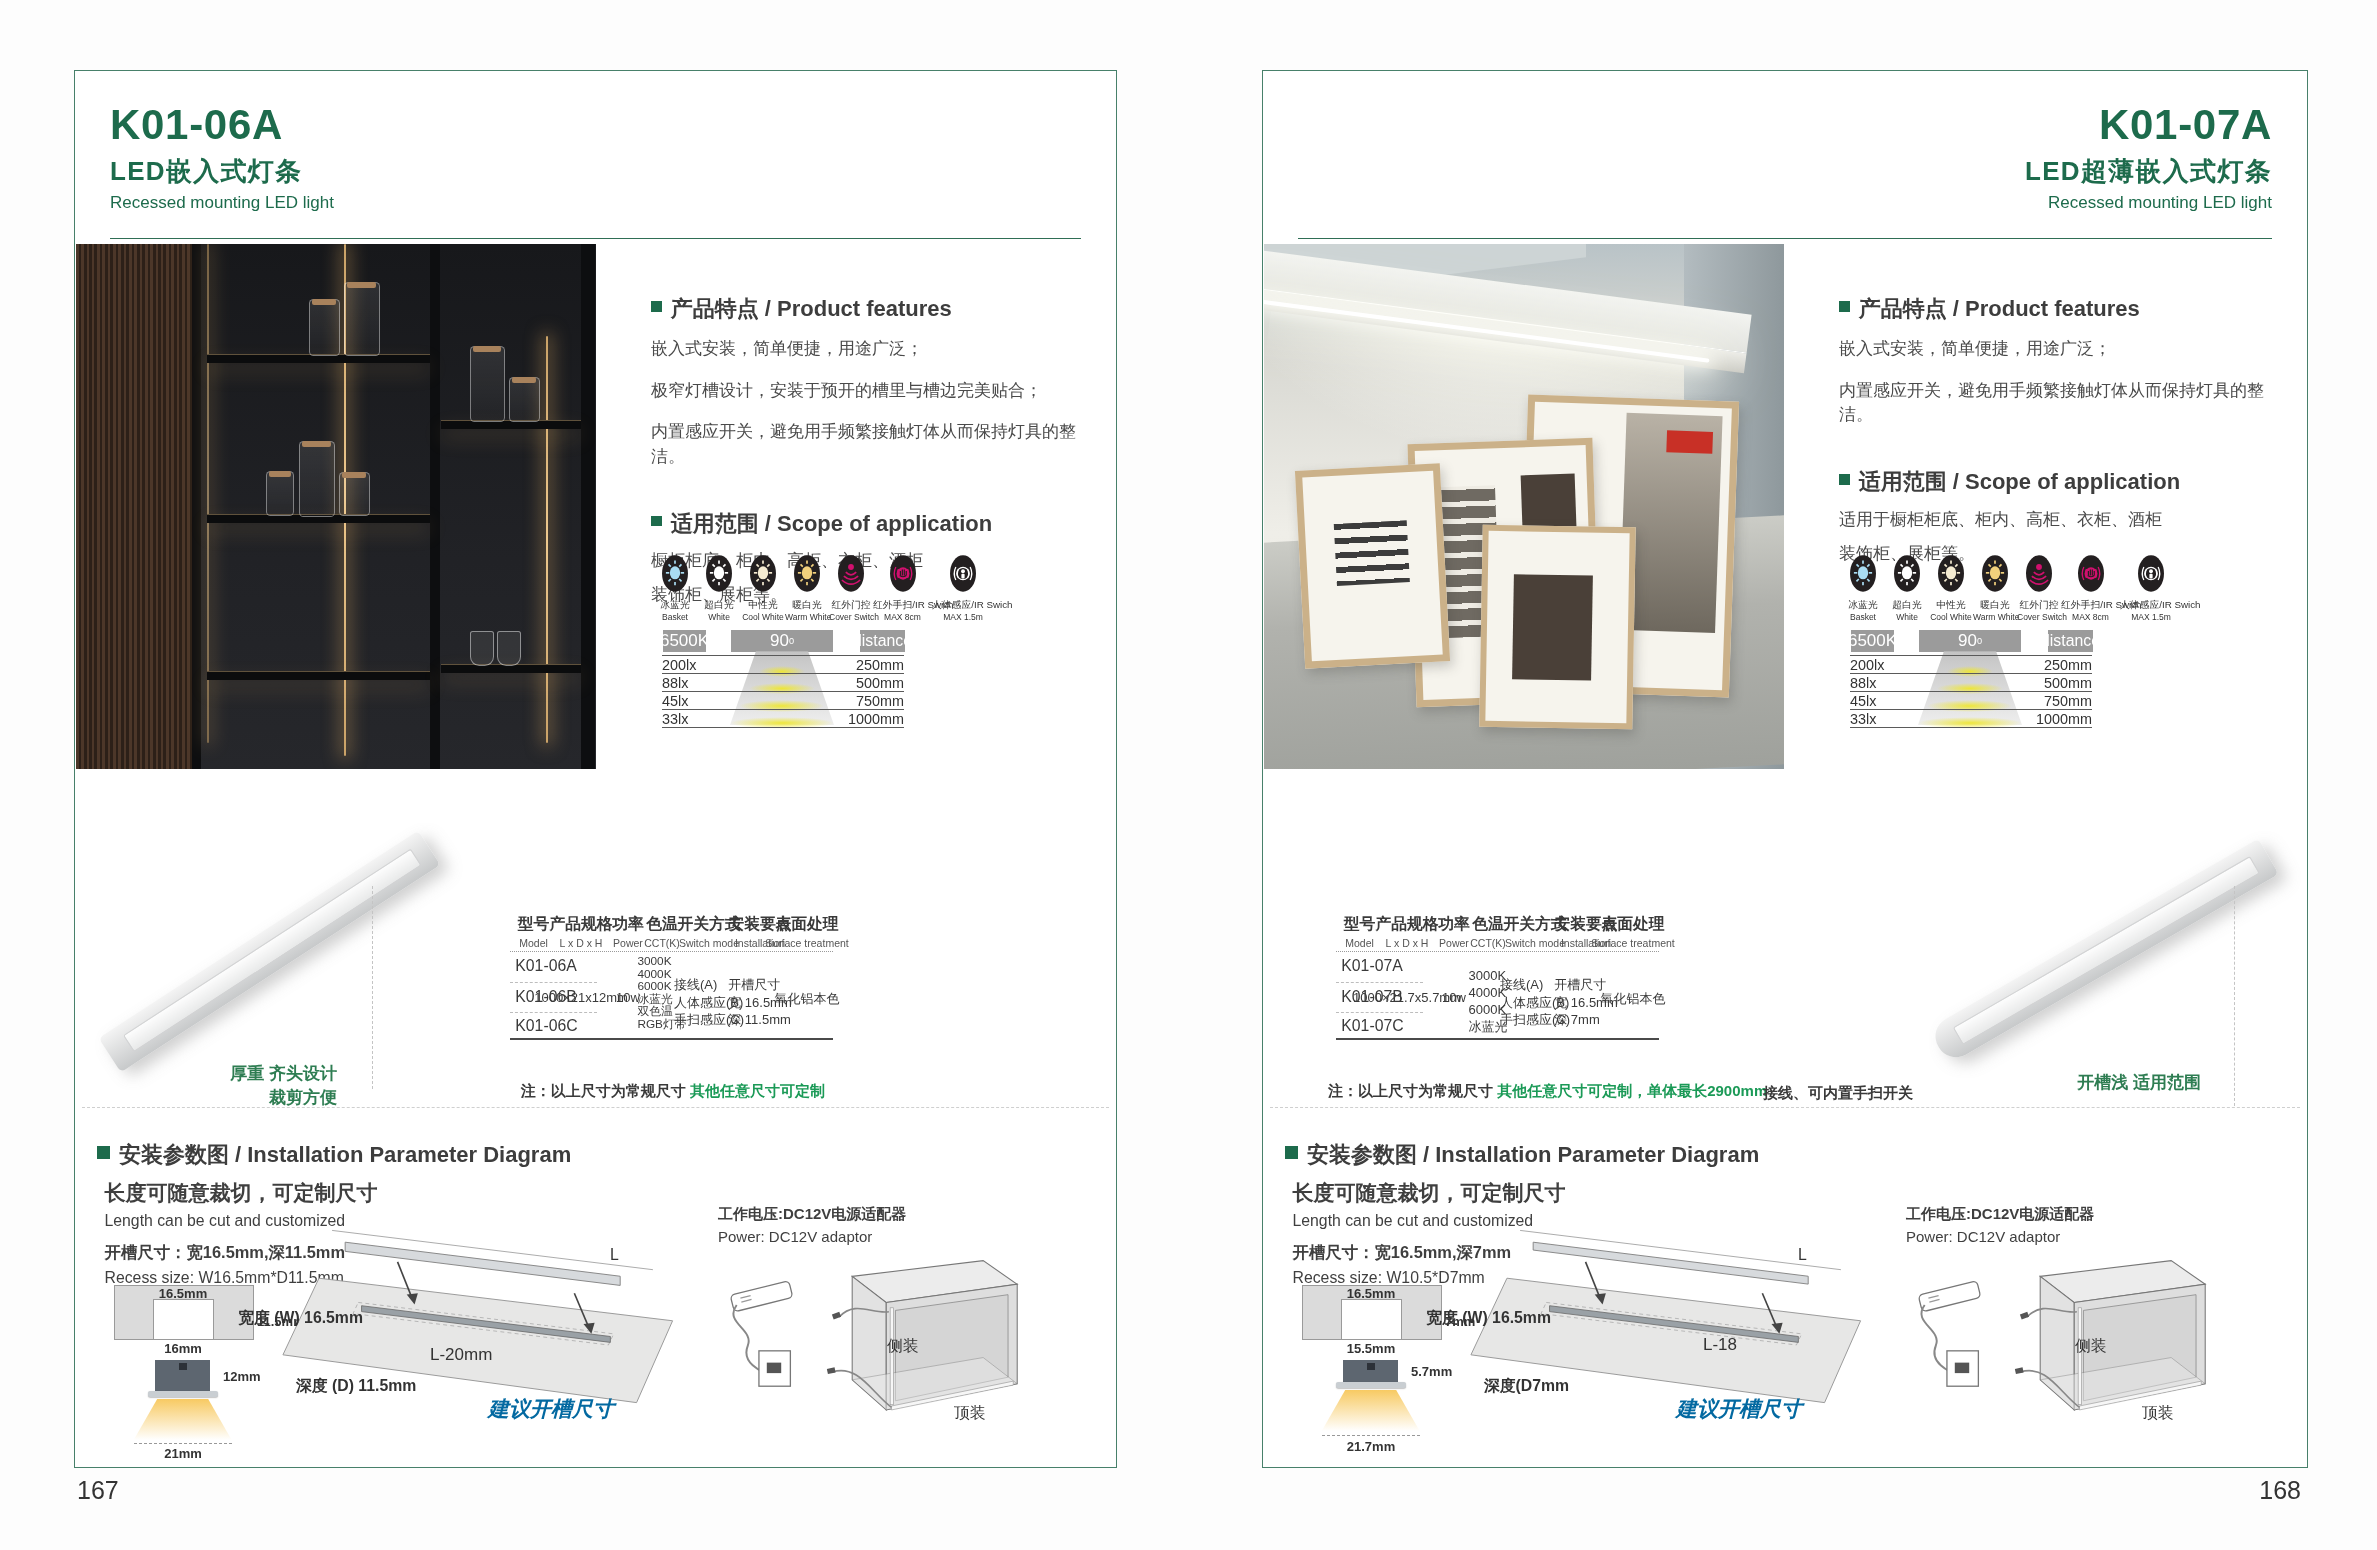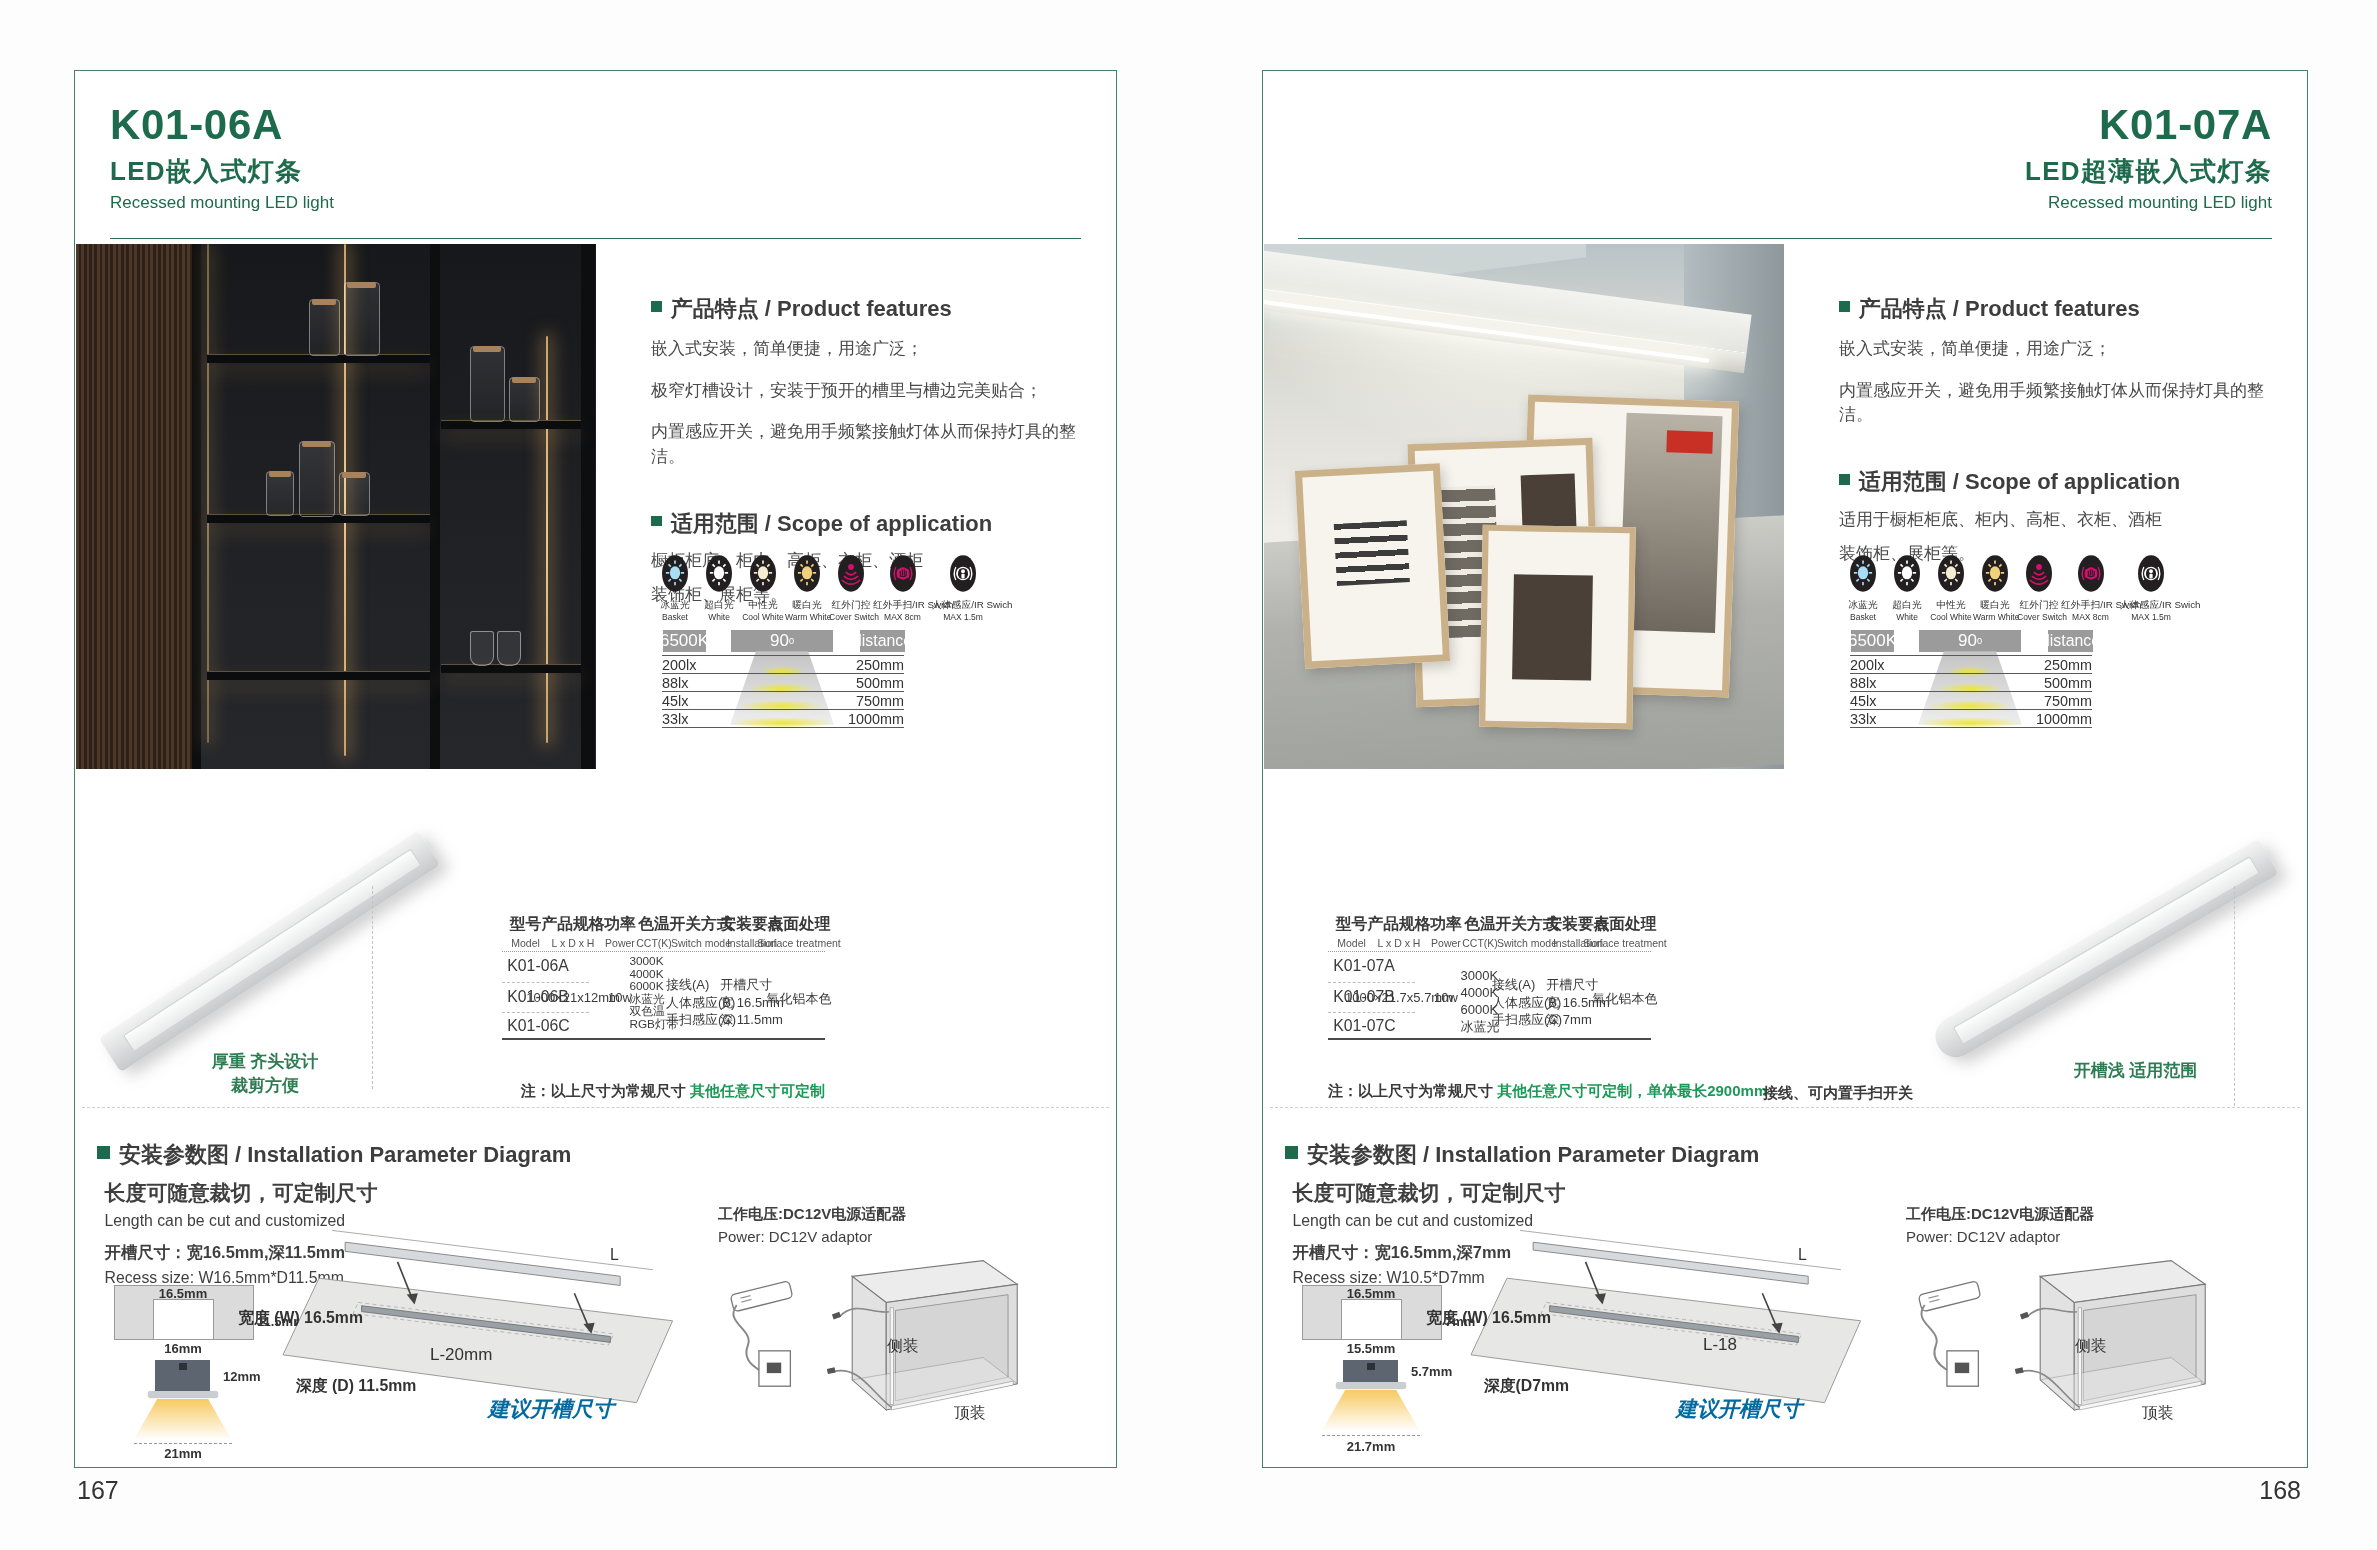--- a/index.html
+++ b/index.html
@@ -108,29 +108,29 @@
   
   .profile-art{position:absolute;top:735px;width:302px;height:276px;}
   .pg-left .profile-art{left:37px;}
   .pg-right .profile-art{left:683px;}
   .alu-bar{position:absolute;left:-33px;top:125px;width:381px;height:41px;transform:rotate(-33deg);
         background:linear-gradient(180deg,#f4f4f4,#c7c9ca);border-radius:5.3px;
         box-shadow:5.3px 9.2px 14.4px rgba(120,120,120,.35);}
   .pg-right .alu-bar{transform:rotate(-30deg);border-radius:19.7px 5.3px 5.3px 19.7px;}
   .alu-strip{position:absolute;left:22px;right:15.8px;top:10.5px;height:18.4px;border-radius:2.6px;
         background:linear-gradient(180deg,#fdfdfd,#e8e9e9);border:0.7px solid #d2d3d4;}
-  .art-caption{position:absolute;font-size:17px;font-weight:bold;color:#2e7d52;text-align:center;line-height:1.4;}
+  .art-caption{position:absolute;font-size:17px;font-weight:bold;color:#2e7d52;text-align:right;line-height:1.4;margin-top:12px;}
   .pg-left .art-caption{left:118px;top:979px;width:144px;}
   .pg-right .art-caption{left:807px;top:988px;width:131px;}
   .vdash{position:absolute;top:815px;height:203px;border-left:1.3px dashed #c4c4c4;}
   .pg-left .vdash{left:297px;}
   .pg-right .vdash{left:971px;height:220px;}
 
   
-  .spec{position:absolute;top:843px;width:323px;height:126px;}
+  .spec{position:absolute;top:843px;width:323px;height:126px;margin-left:8px;}
   .pg-left .spec{left:427px;}
   .pg-right .spec{left:65px;}
   .sh{position:absolute;top:0;transform:translateX(-50%);text-align:center;white-space:nowrap;}
   .sh-zh{font-size:15.8px;font-weight:bold;color:#3a3a3a;}
   .sh-en{font-size:10.5px;color:#555;margin-top:2px;}
   .c1{left:23.6px;} .c2{left:71px;} .c3{left:118px;} .c4{left:152px;} .c5{left:199px;} .c6{left:250px;} .c7{left:297px;}
   .dotline{position:absolute;top:37px;left:0;right:0;border-top:1.3px dotted #9a9a9a;}
   .model-cell{position:absolute;left:5.3px;font-size:15.8px;color:#3a3a3a;white-space:nowrap;}
   .m1{top:43px;} .m2{top:74px;} .m3{top:103px;}
   .mdash{position:absolute;left:0;width:87px;border-top:1.3px dashed #bdbdbd;}

